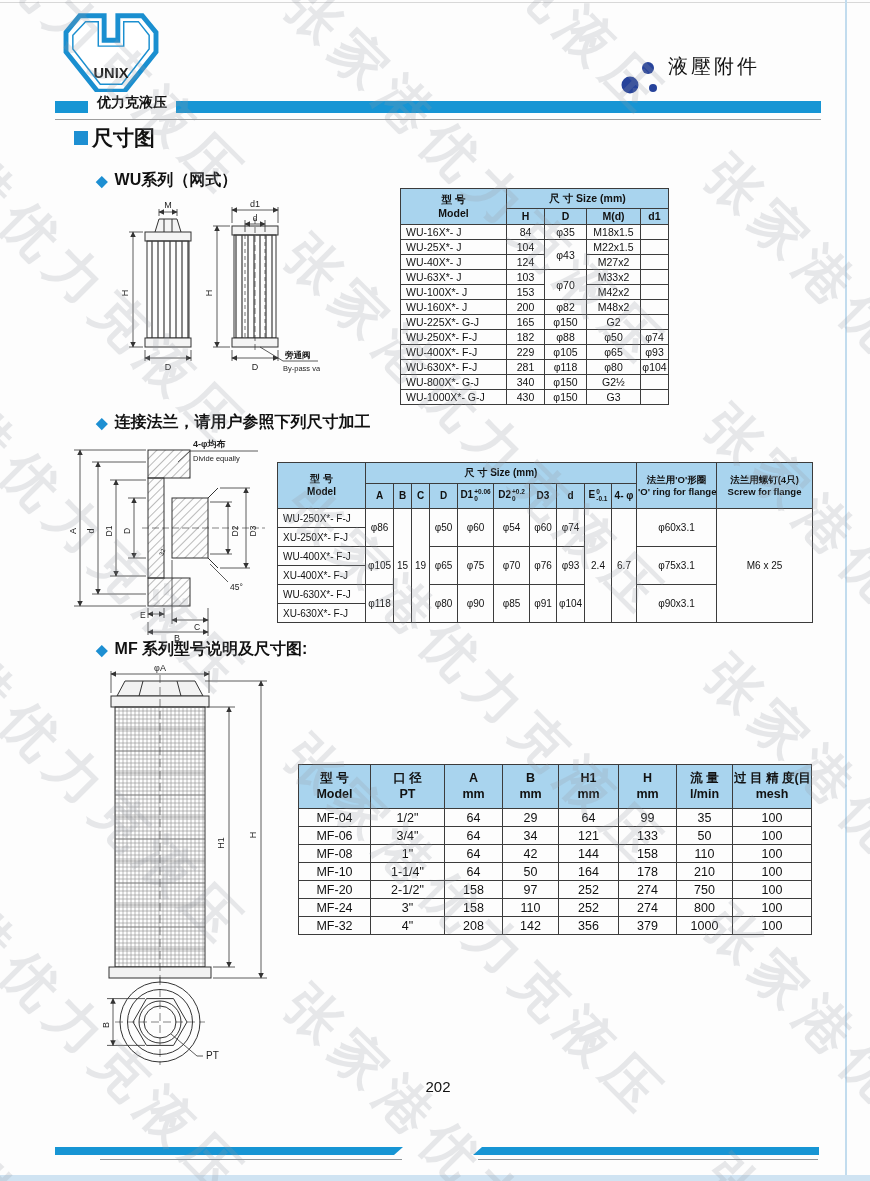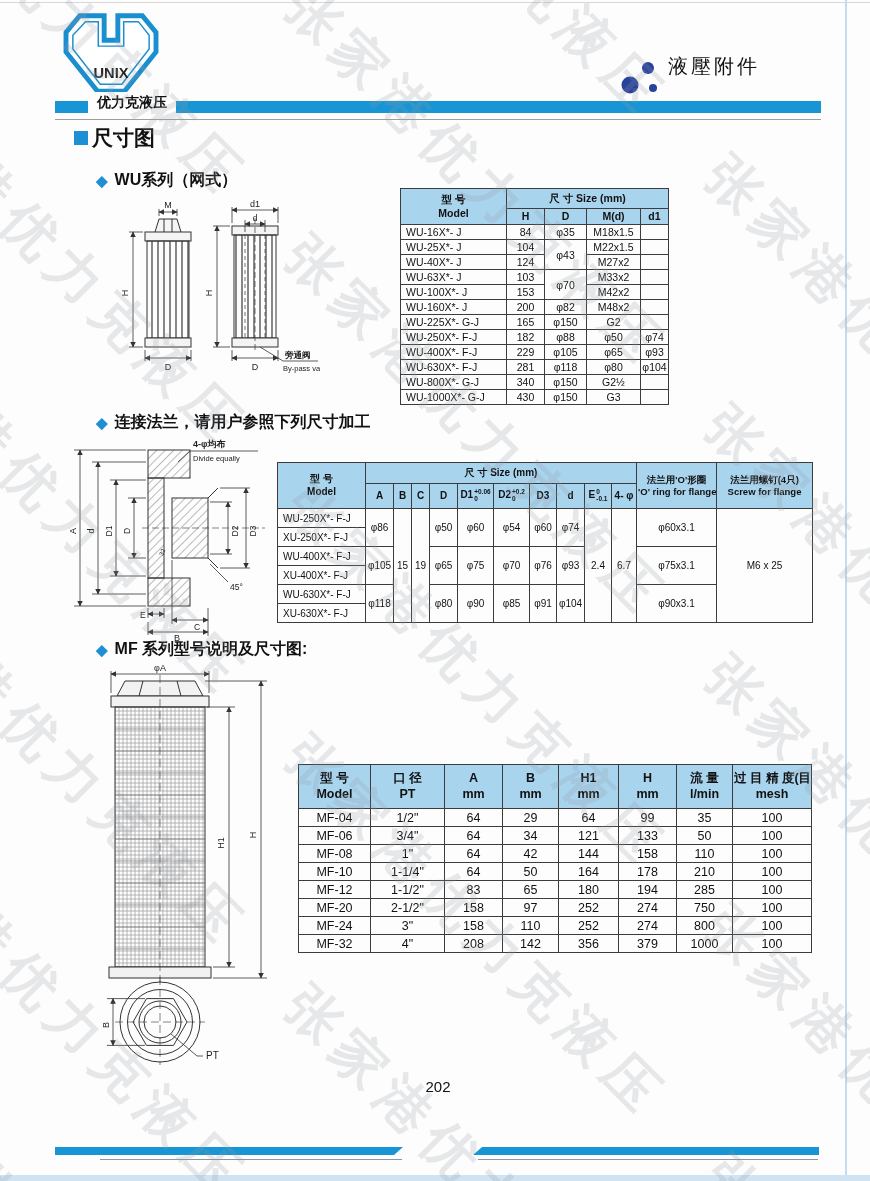--- a/index.html
+++ b/index.html
@@ -538,30 +538,20 @@
           <td>MF-10</td>
           <td>1-1/4"</td>
           <td>64</td>
           <td>50</td>
           <td>164</td>
           <td>178</td>
           <td>210</td>
           <td>100</td>
         </tr>
         <tr>
-          <td>MF-12</td>
-          <td>1-1/2"</td>
-          <td>83</td>
-          <td>65</td>
-          <td>180</td>
-          <td>194</td>
-          <td>285</td>
-          <td>100</td>
-        </tr>
-        <tr>
           <td>MF-20</td>
           <td>2-1/2"</td>
           <td>158</td>
           <td>97</td>
           <td>252</td>
           <td>274</td>
           <td>750</td>
           <td>100</td>
         </tr>
         <tr>

